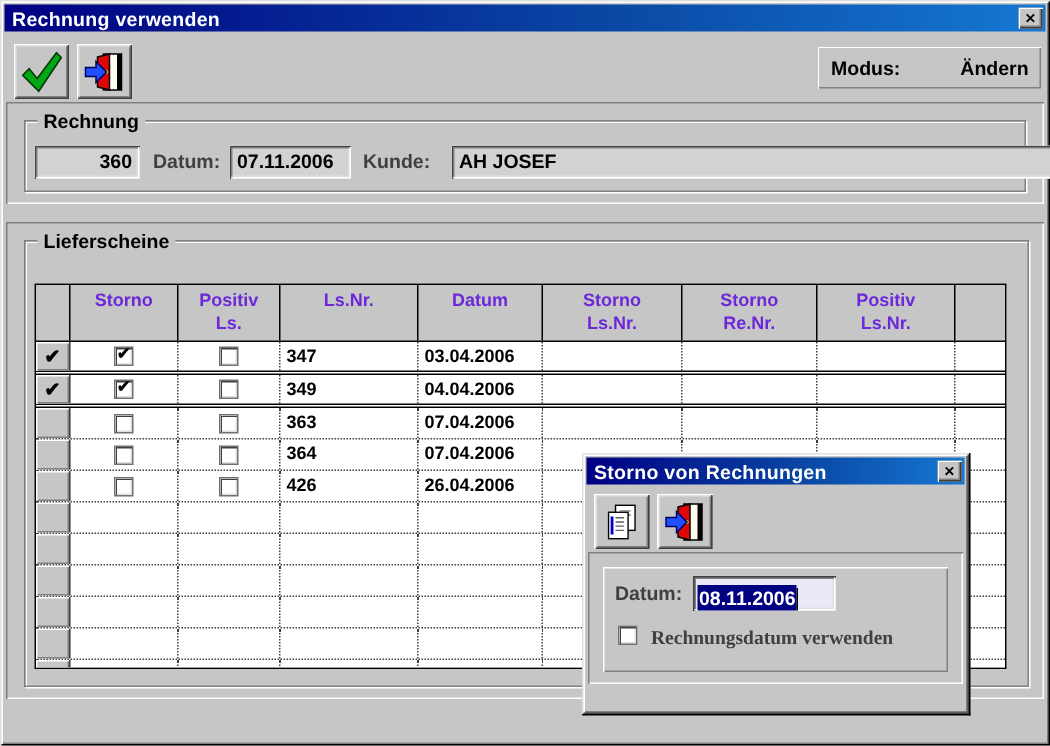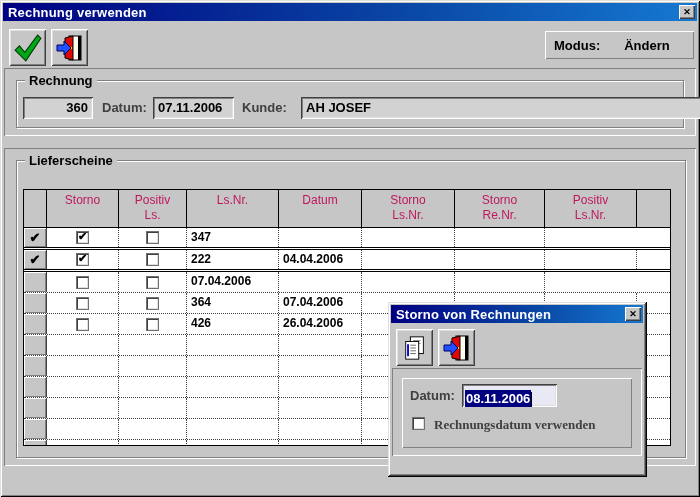--- a/index.html
+++ b/index.html
@@ -34,21 +34,21 @@
                 inset 2px 2px 0 #dfdfdf, inset -2px -2px 0 #808080;
     display:flex; align-items:center; justify-content:center;
   }
 
   .modus-panel {
     position:absolute; left:545px; top:31px; width:149px; height:28px;
     box-shadow: inset 1px 1px 0 #fff, inset -1px -1px 0 #808080;
     display:flex; align-items:center; font-weight:bold; font-size:13px; color:#000;
   }
   .modus-panel .ml { margin-left:9px; }
-  .modus-panel .mv { margin-left:24px; }
+  .modus-panel .mv { margin-left:40px; }
 
   
   .panel { position:absolute; left:4px; right:4px;
     box-shadow: inset 1px 1px 0 #808080, inset -1px -1px 0 #fff; }
   .p1 { top:68px; height:68px; }
   .p2 { top:148px; height:318px; }
 
   .groupbox { position:absolute; border:1px solid #808080;
     box-shadow: inset 1px 1px 0 #fff, 1px 1px 0 #fff; }
   .gb1 { left:12px; right:12px; top:12px; bottom:8px; }
@@ -69,21 +69,21 @@
   .f-kunde  { left:284px; top:16px; width:440px; }
   .l-datum  { left:85px;  top:19px; }
   .l-kunde  { left:225px; top:19px; }
 
   
   .table { position:absolute; left:6px; top:28px; width:648px; height:257px;
     border:1px solid #000; background:#fff; overflow:hidden; }
   .thead, .trow { display:grid; grid-template-columns:23px 72px 68px 92px 83px 93px 90px 92px 33px; }
   .thead { height:38px; background:#c6c6c6; border-bottom:1px solid #000; }
   .hcell { border-right:1px solid #000; text-align:center; padding-top:3px;
-    font-weight:normal; font-size:12px; line-height:15px; color:#be185d; overflow:hidden; }
+    font-weight:bold; font-size:12px; line-height:15px; color:#6d28d9; overflow:hidden; }
   .hcell:last-child { border-right:none; }
   .tbody { height:217px; overflow:hidden; background:#fff; }
   .trow { height:21px; border-bottom:1px dotted #404040; }
   .trow.modified { height:22px; border-bottom:3px double #000; }
   .tcell { border-right:1px dotted #404040; font-weight:bold; font-size:12px;
     line-height:19px; padding-left:4px; color:#000; overflow:hidden; }
   .tcell:last-child { border-right:none; }
   .tcell.c-check { display:flex; align-items:center; justify-content:center; padding:0; }
   .tcell.sel { background:#c6c6c6; border-right:1px solid #404040;
     box-shadow: inset 1px 1px 0 #fff, inset -1px -1px 0 #808080;
@@ -212,52 +212,54 @@
               </div>
               <div class="tcell c-check">
                 <span class="cb checked">
                   <span class="tick">✔</span>
                 </span>
               </div>
               <div class="tcell c-check">
                 <span class="cb"></span>
               </div>
               <div class="tcell">347</div>
+              <div class="tcell">03.04.2006</div>
               <div class="tcell"></div>
               <div class="tcell"></div>
               <div class="tcell"></div>
               <div class="tcell"></div>
             </div>
             <div class="trow modified">
               <div class="tcell sel">
                 <span>✔</span>
               </div>
               <div class="tcell c-check">
                 <span class="cb checked">
                   <span class="tick">✔</span>
                 </span>
               </div>
               <div class="tcell c-check">
                 <span class="cb"></span>
               </div>
-              <div class="tcell">222</div>
+              <div class="tcell">349</div>
               <div class="tcell">04.04.2006</div>
               <div class="tcell"></div>
               <div class="tcell"></div>
               <div class="tcell"></div>
               <div class="tcell"></div>
             </div>
             <div class="trow">
               <div class="tcell sel"></div>
               <div class="tcell c-check">
                 <span class="cb"></span>
               </div>
               <div class="tcell c-check">
                 <span class="cb"></span>
               </div>
+              <div class="tcell">363</div>
               <div class="tcell">07.04.2006</div>
               <div class="tcell"></div>
               <div class="tcell"></div>
               <div class="tcell"></div>
               <div class="tcell"></div>
             </div>
             <div class="trow">
               <div class="tcell sel"></div>
               <div class="tcell c-check">
                 <span class="cb"></span>

